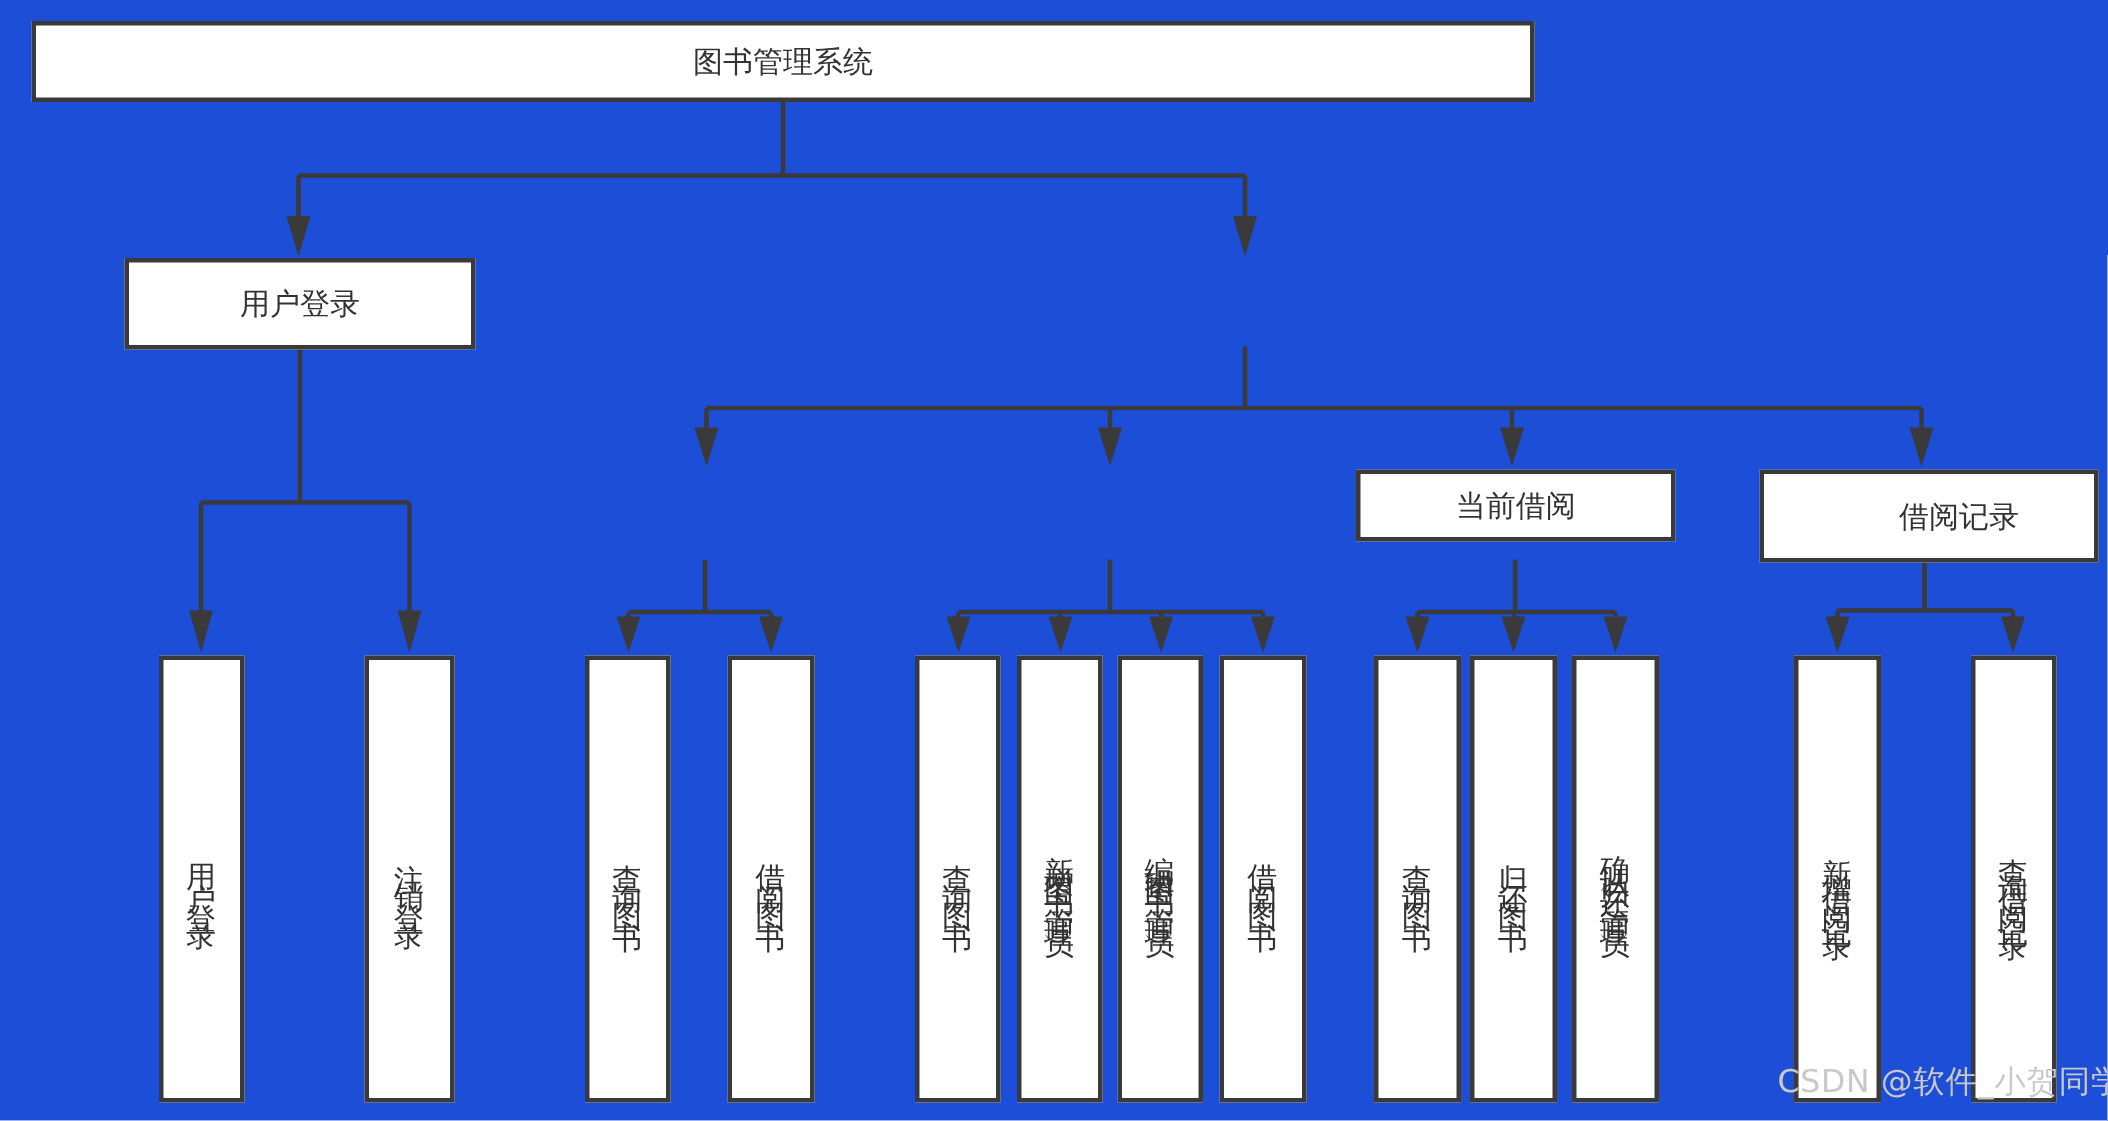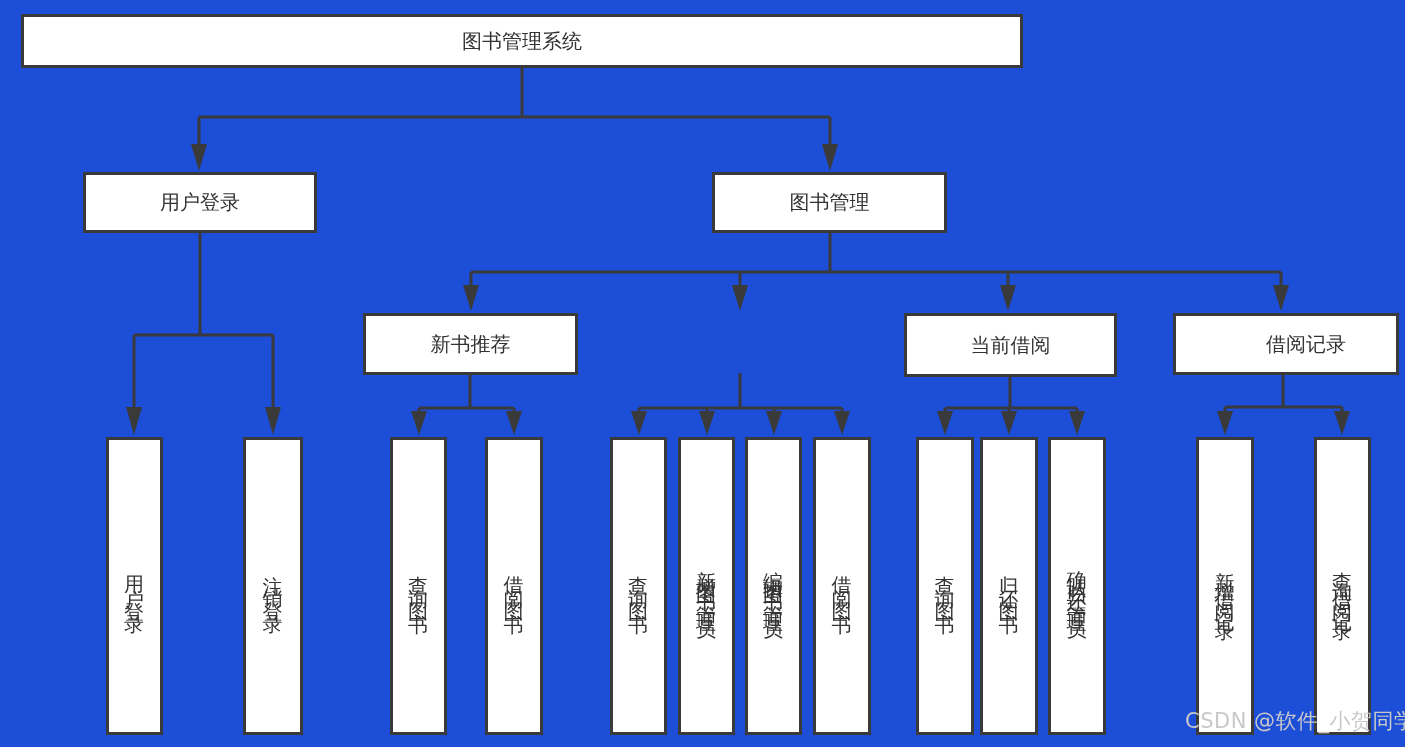--- a/index.html
+++ b/index.html
@@ -28,21 +28,21 @@
     font-size: 20px;
     z-index: 1;
     text-align: center;
   }
   
   .root-box        { left: 21px;   top: 14px;  width: 1002px; height: 54px; }
   .user-login-box  { left: 83px;   top: 172px; width: 234px;  height: 61px; }
   .book-mgmt-box   { left: 712px;  top: 172px; width: 235px;  height: 61px; }
   .new-books-box   { left: 363px;  top: 313px; width: 215px;  height: 62px; }
   .book-borrow-box { left: 633px;  top: 313px; width: 215px;  height: 62px; }
-  .cur-borrow-box  { left: 904px;  top: 313px; width: 213px;  height: 64px; }
+  .cur-borrow-box  { left: 904px;  top: 313px; width: 213px;  height: 48px; }
   .records-box     { left: 1173px; top: 313px; width: 226px;  height: 62px; padding-left: 40px; }
   
   .vnode {
     top: 437px;
     height: 298px;
     writing-mode: vertical-lr;
     text-orientation: mixed;
     line-height: 1;
   }
   .ls4 { letter-spacing: 13px; }
@@ -149,23 +149,21 @@
       <path d="M1225 407 V414"></path>
       <polygon points="1217,411 1233,411 1225,435" fill="#3a3a3a" stroke="none"></polygon>
       <path d="M1342 407 V414"></path>
       <polygon points="1334,411 1350,411 1342,435" fill="#3a3a3a" stroke="none"></polygon>
     </g>
   </svg>
 
   <div class="node root-box">图书管理系统</div>
 
   <div class="node user-login-box">用户登录</div>
-  <div class="node book-mgmt-box">图书管理</div>
 
-  <div class="node new-books-box">新书推荐</div>
   <div class="node cur-borrow-box">当前借阅</div>
   <div class="node records-box">借阅记录</div>
 
   <div class="node vnode ls4 g1c1">用户登录</div>
   <div class="node vnode ls4 g1c2">注销登录</div>
 
   <div class="node vnode ls4 g2c1">查询图书</div>
   <div class="node vnode ls4 g2c2">借阅图书</div>
 
   <div class="node vnode ls4 g3c1">查询图书</div>

